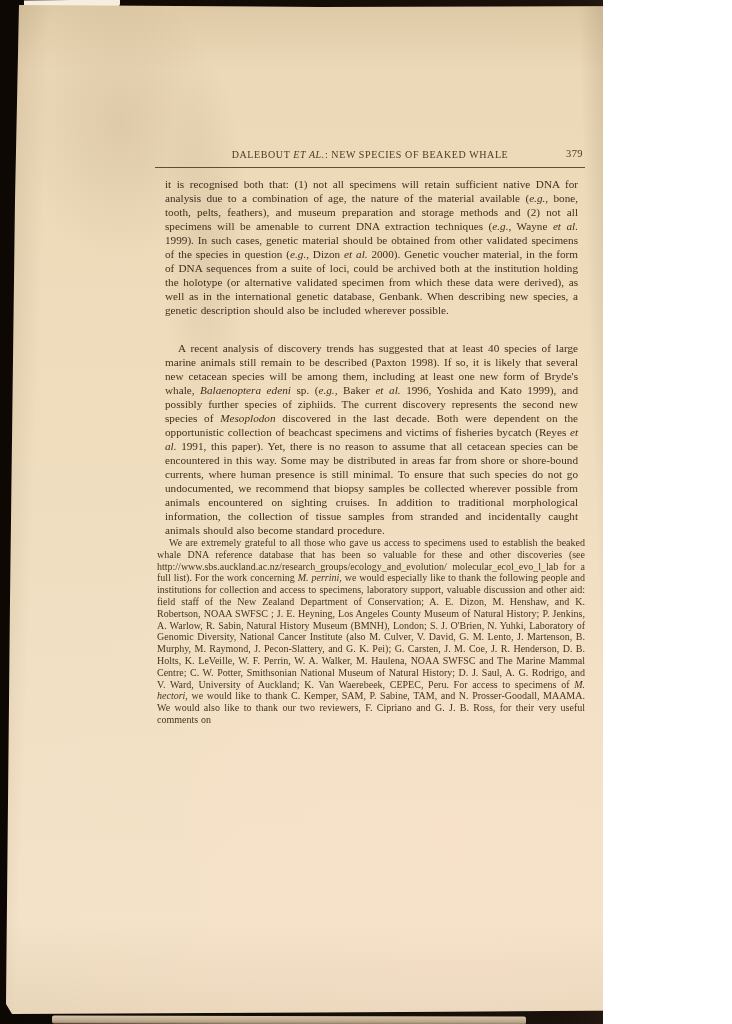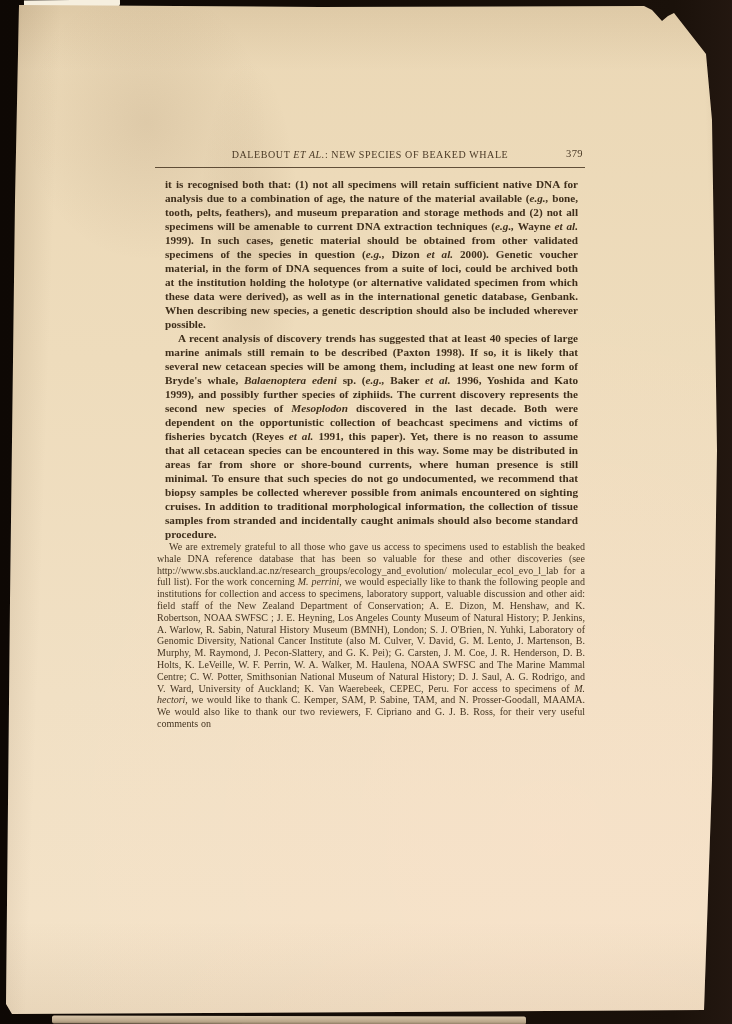--- a/index.html
+++ b/index.html
@@ -5,24 +5,25 @@
   html, body {
     margin: 0;
     padding: 0;
     width: 732px;
     height: 1024px;
     overflow: hidden;
     font-family: "Liberation Serif", "DejaVu Serif", serif;
   }
   .scan-bg {
     position: relative;
-    width: 732px;
+    width: 584px;
     height: 1024px;
     background:
       linear-gradient(90deg, #0e0804 0%, #150d07 55%, #1a110a 92%, #231710 100%);
+    padding-left: 19px;
   }
   
   .sliver-top {
     position: absolute;
     left: 24px; top: 0;
     width: 96px; height: 7px;
     background: #f6efdf;
     border-radius: 0 0 3px 2px;
     transform: rotate(-0.6deg);
   }
@@ -77,22 +78,22 @@
     font-size: 10.5px;
     letter-spacing: 0.4px;
   }
   .body-text {
     margin: 9px 7px 0 10px;
     font-size: 11.2px;
     line-height: 14px;
     text-align: justify;
     word-spacing: 0.6px;
   }
-  .body-text p { margin: 0; font-weight: bold; }
-  .body-text p.indented { text-indent: 13px; }
+  .body-text p { margin: 0; }
+  .body-text p.indented { text-indent: 13px; margin-top: 24px; }
   .ack-heading {
     margin: 20px 0 11px 0;
     text-align: center;
     font-variant: small-caps;
     font-size: 12px;
     letter-spacing: 1.4px;
     color: #45351f;
   }
   .ack-text {
     margin: 0 0 0 2px;

